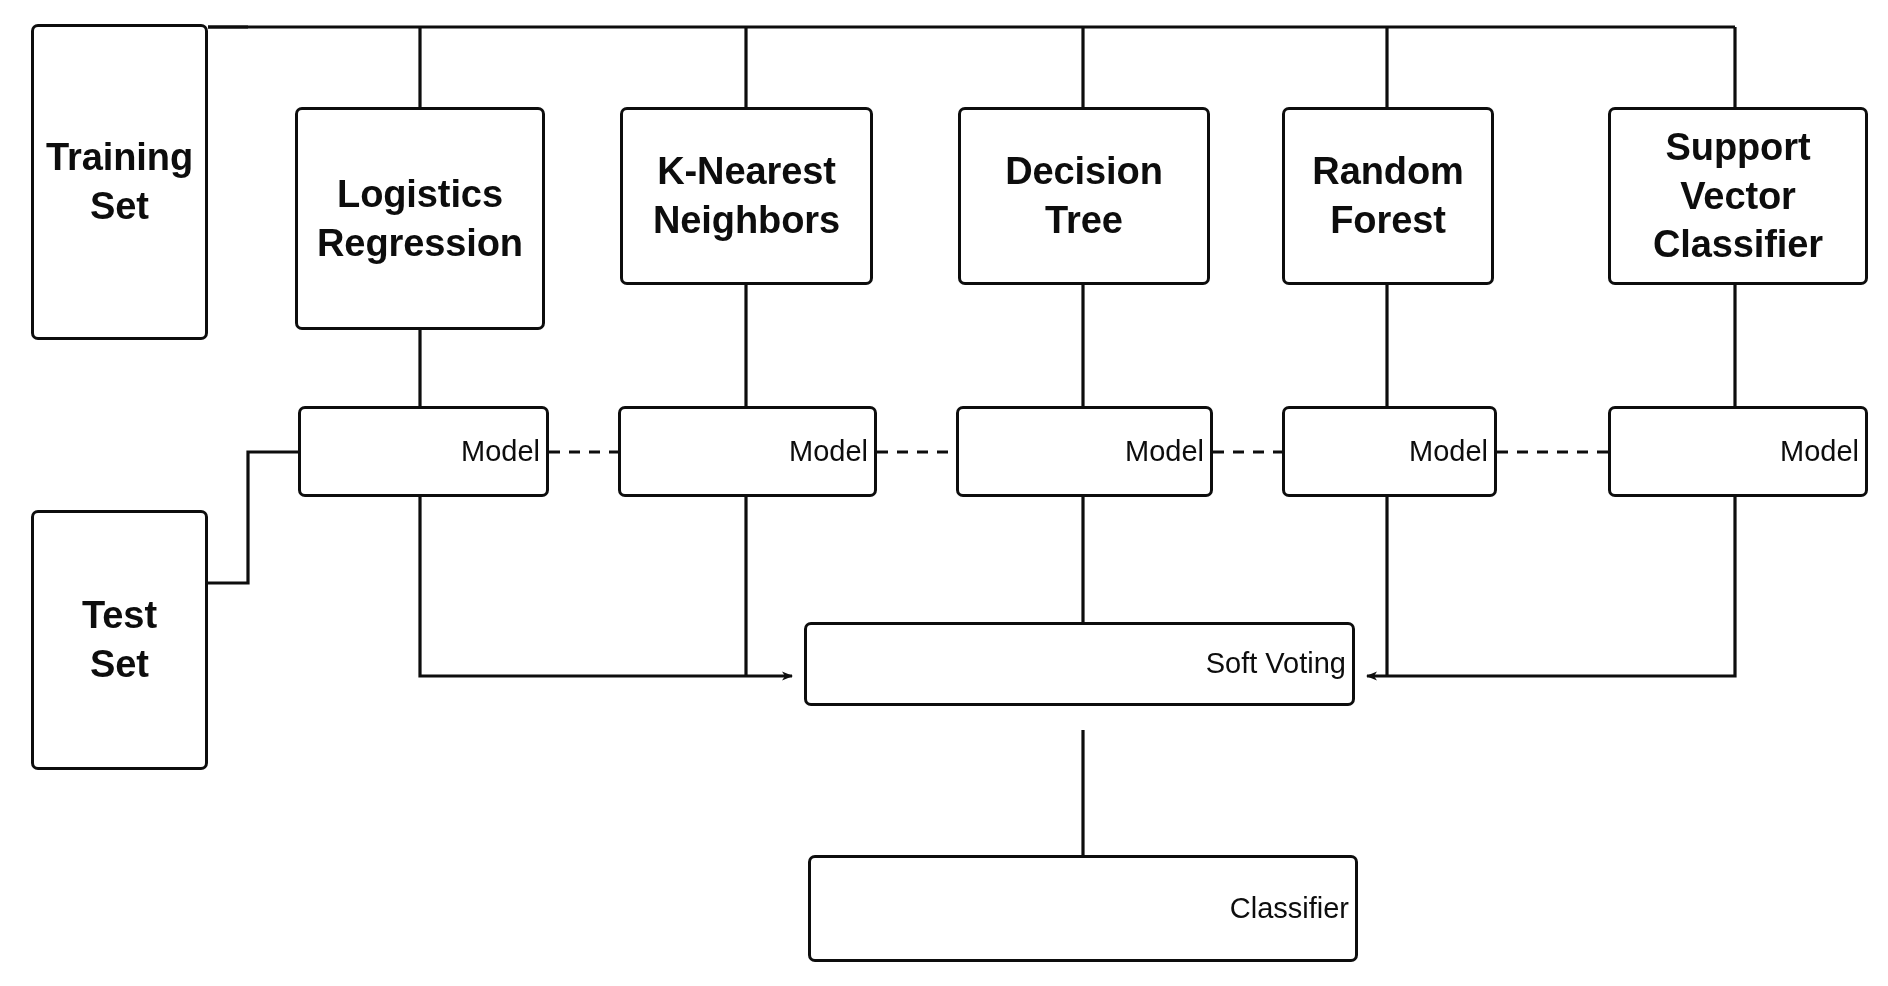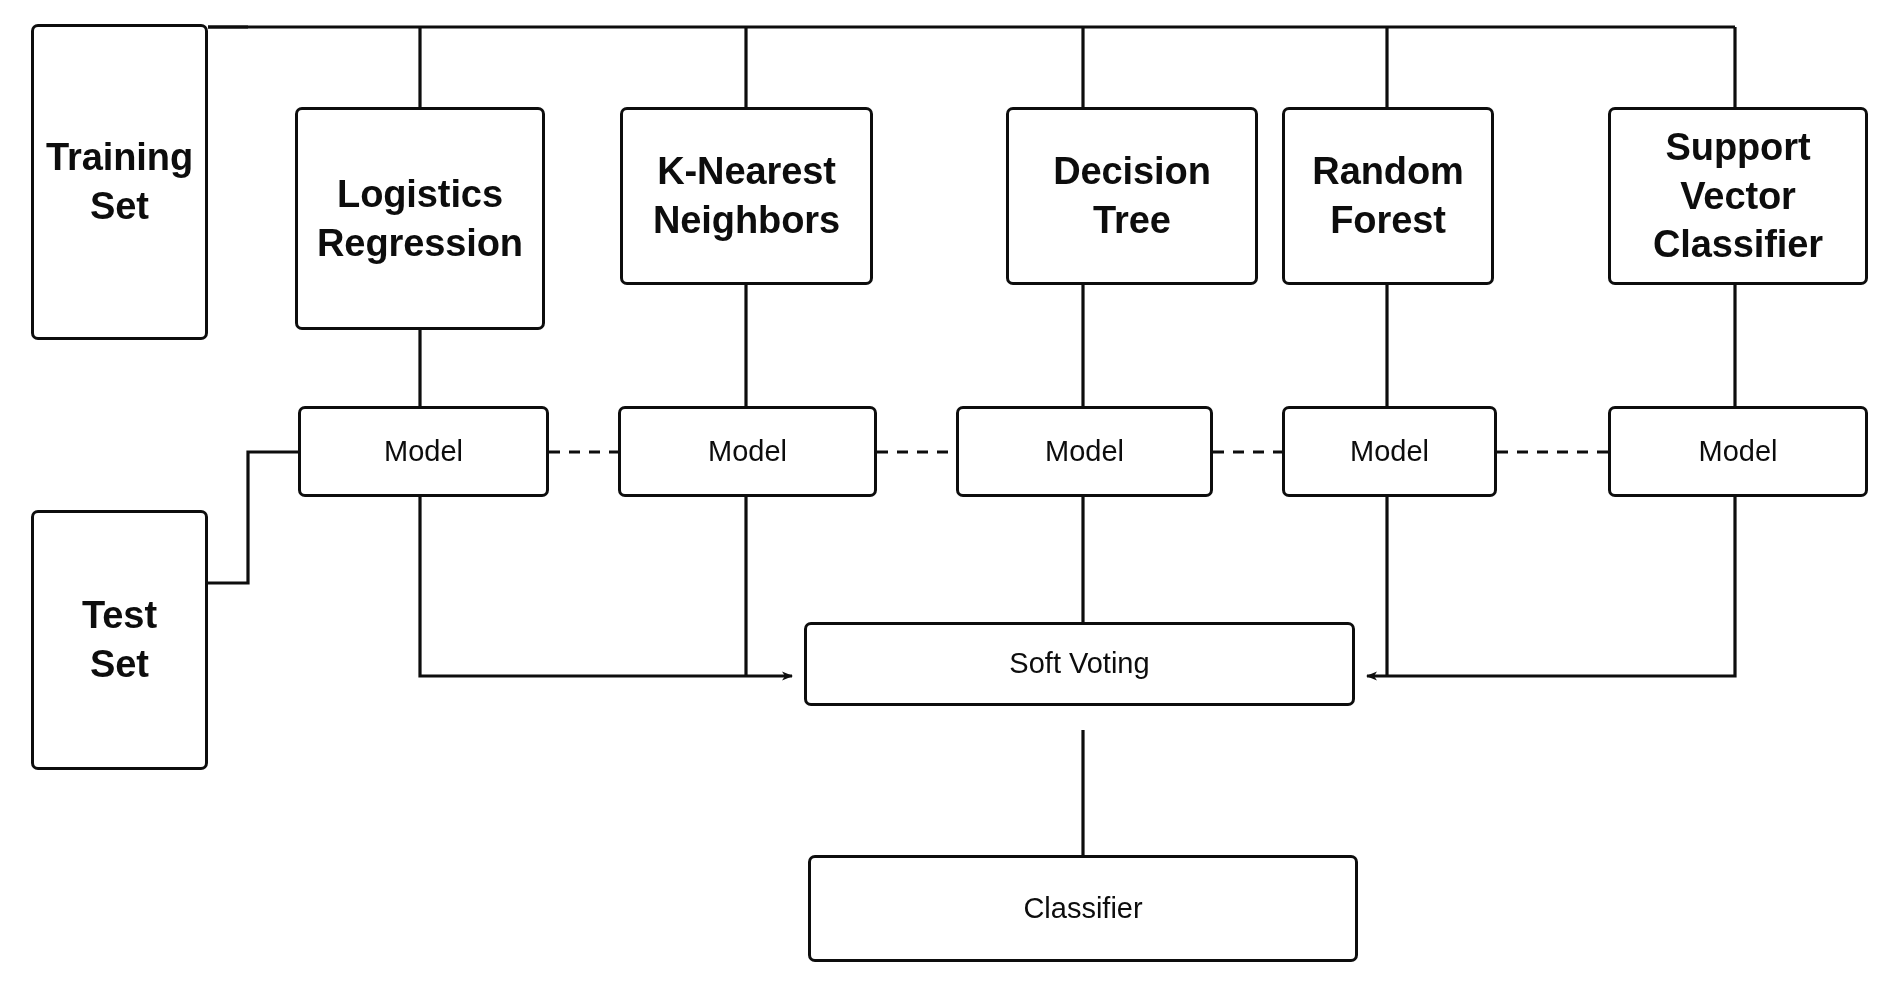--- a/index.html
+++ b/index.html
@@ -38,20 +38,21 @@
     z-index: 3;
   }
   .node-bold {
     font-weight: bold;
     font-size: 38px;
     letter-spacing: -0.1px;
   }
   .node-plain {
     font-weight: normal;
     font-size: 29px;
+    justify-content: flex-end;
   }
   .node-label {
     white-space: pre-line;
     padding: 0 6px;
   }
 </style>
 </head>
 <body>
 
 <div id="canvas">
@@ -119,21 +120,21 @@
   <div class="node node-bold" style="left:295px; top:107px; width:250px; height:223px;">
     <span class="node-label">Logistics
 Regression</span>
   </div>
 
   <div class="node node-bold" style="left:620px; top:107px; width:253px; height:178px;align-items:center;">
     <span class="node-label">K-Nearest
 Neighbors</span>
   </div>
 
-  <div class="node node-bold" style="left:958px; top:107px; width:252px; height:178px;margin-left:48px;">
+  <div class="node node-bold" style="left:958px; top:107px; width:252px; height:178px;">
     <span class="node-label">Decision
 Tree</span>
   </div>
 
   <div class="node node-bold" style="left:1282px; top:107px; width:212px; height:178px;">
     <span class="node-label">Random
 Forest</span>
   </div>
 
   <div class="node node-bold" style="left:1608px; top:107px; width:260px; height:178px;">

